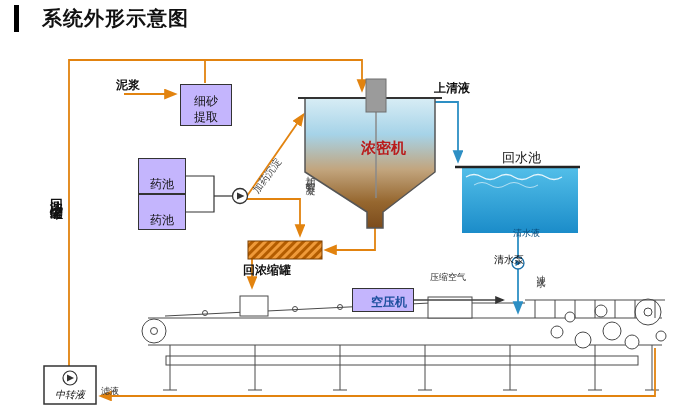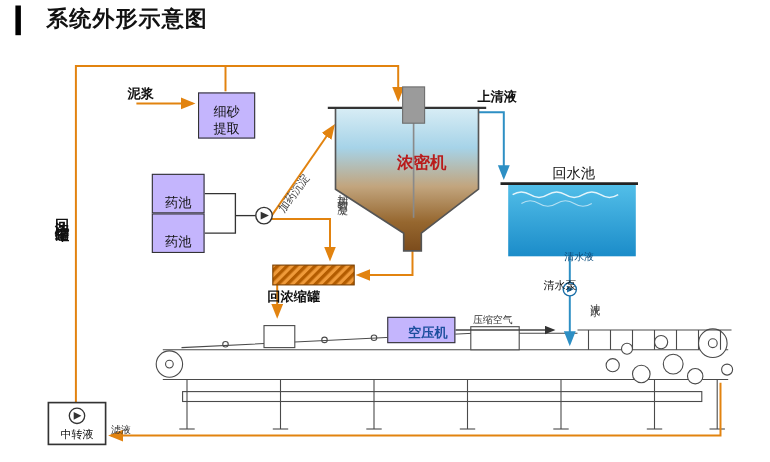--- a/index.html
+++ b/index.html
@@ -172,21 +172,21 @@
   <div class="lbl" style="left:513px;top:188px;font-size:9px;font-weight:normal;color:#0a4d7d;margin-top:39px;">清水液</div>
 
   <div class="lbl" style="left:494px;top:253px;font-size:10px;">清水泵</div>
 
   <div class="lbl vtext" style="left:534px;top:268px;font-size:9px;color:#444;letter-spacing:2px;">冲洗水</div>
 
   <div class="lbl" style="left:243px;top:262px;font-size:12px;font-weight:bold;">回浓缩罐</div>
 
   <div class="box" style="left:352px;top:288px;width:62px;height:24px;font-size:12px;font-weight:bold;color:#1d4f9e;padding-left:12px;">空压机</div>
 
-  <div class="lbl small" style="left:430px;top:285px;">压缩空气</div>
+  <div class="lbl small" style="left:430px;top:271px;">压缩空气</div>
 
   <div class="lbl vtext" style="left:47px;top:188px;font-size:13px;font-weight:bold;letter-spacing:3px;">回浓缩罐</div>
 
-  <div class="lbl" style="left:45px;top:388px;width:50px;text-align:center;font-size:10px;">中转液</div>
+  <div class="lbl" style="left:45px;top:388px;width:50px;text-align:center;font-size:10px;font-style:italic;">中转液</div>
 
   <div class="lbl small" style="left:101px;top:385px;font-family:Liberation Serif, serif;">滤液</div>
 
 </div>
 
 </body></html>

